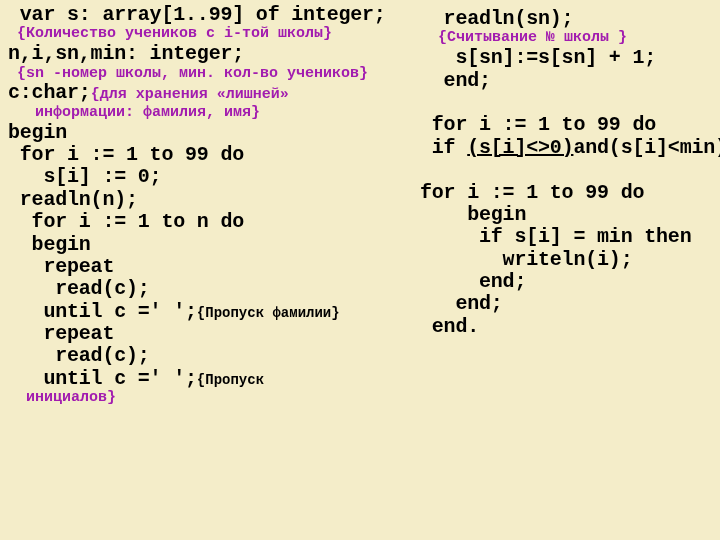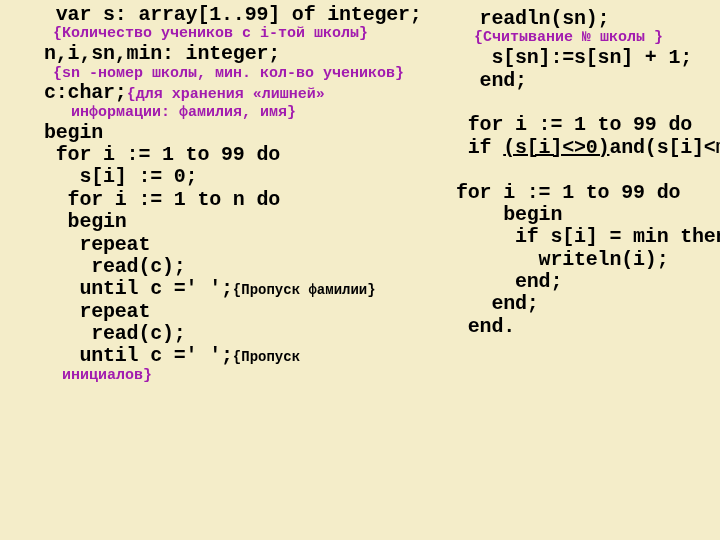--- a/index.html
+++ b/index.html
@@ -51,37 +51,38 @@
     color: #000000;
     font-size: 14px;
     white-space: pre;
   }
   .mixed {
     white-space: pre;
   }
   .underline {
     text-decoration: underline;
   }
-  .ln { display: block; margin-left: 36px; }
+  .ln { display: block; }
 </style>
 </head>
 <body>
 
 <div class="page">
 
   <div class="col-left">
     <span class="ln code"> var s: array[1..99] of integer;</span>
     <span class="ln comment"> {Количество учеников с i-той школы}</span>
     <span class="ln code">n,i,sn,min: integer;</span>
     <span class="ln comment"> {sn -номер школы, мин. кол-во учеников}</span>
     <span class="ln mixed"><span class="code">c:char;</span><span class="comment">{для хранения «лишней»</span></span>
     <span class="ln comment">   информации: фамилия, имя}</span>
     <span class="ln code">begin</span>
     <span class="ln code"> for i := 1 to 99 do</span>
     <span class="ln code">   s[i] := 0;</span>
+    <span class="ln code"> readln(n);</span>
     <span class="ln code">  for i := 1 to n do</span>
     <span class="ln code">  begin</span>
     <span class="ln code">   repeat</span>
     <span class="ln code">    read(c);</span>
     <span class="ln mixed"><span class="code">   until c =' ';</span><span class="comment-sm">{Пропуск фамилии}</span></span>
     <span class="ln code">   repeat</span>
     <span class="ln code">    read(c);</span>
     <span class="ln mixed"><span class="code">   until c =' ';</span><span class="comment-sm">{Пропуск</span></span>
     <span class="ln comment">  инициалов}</span>
   </div>

